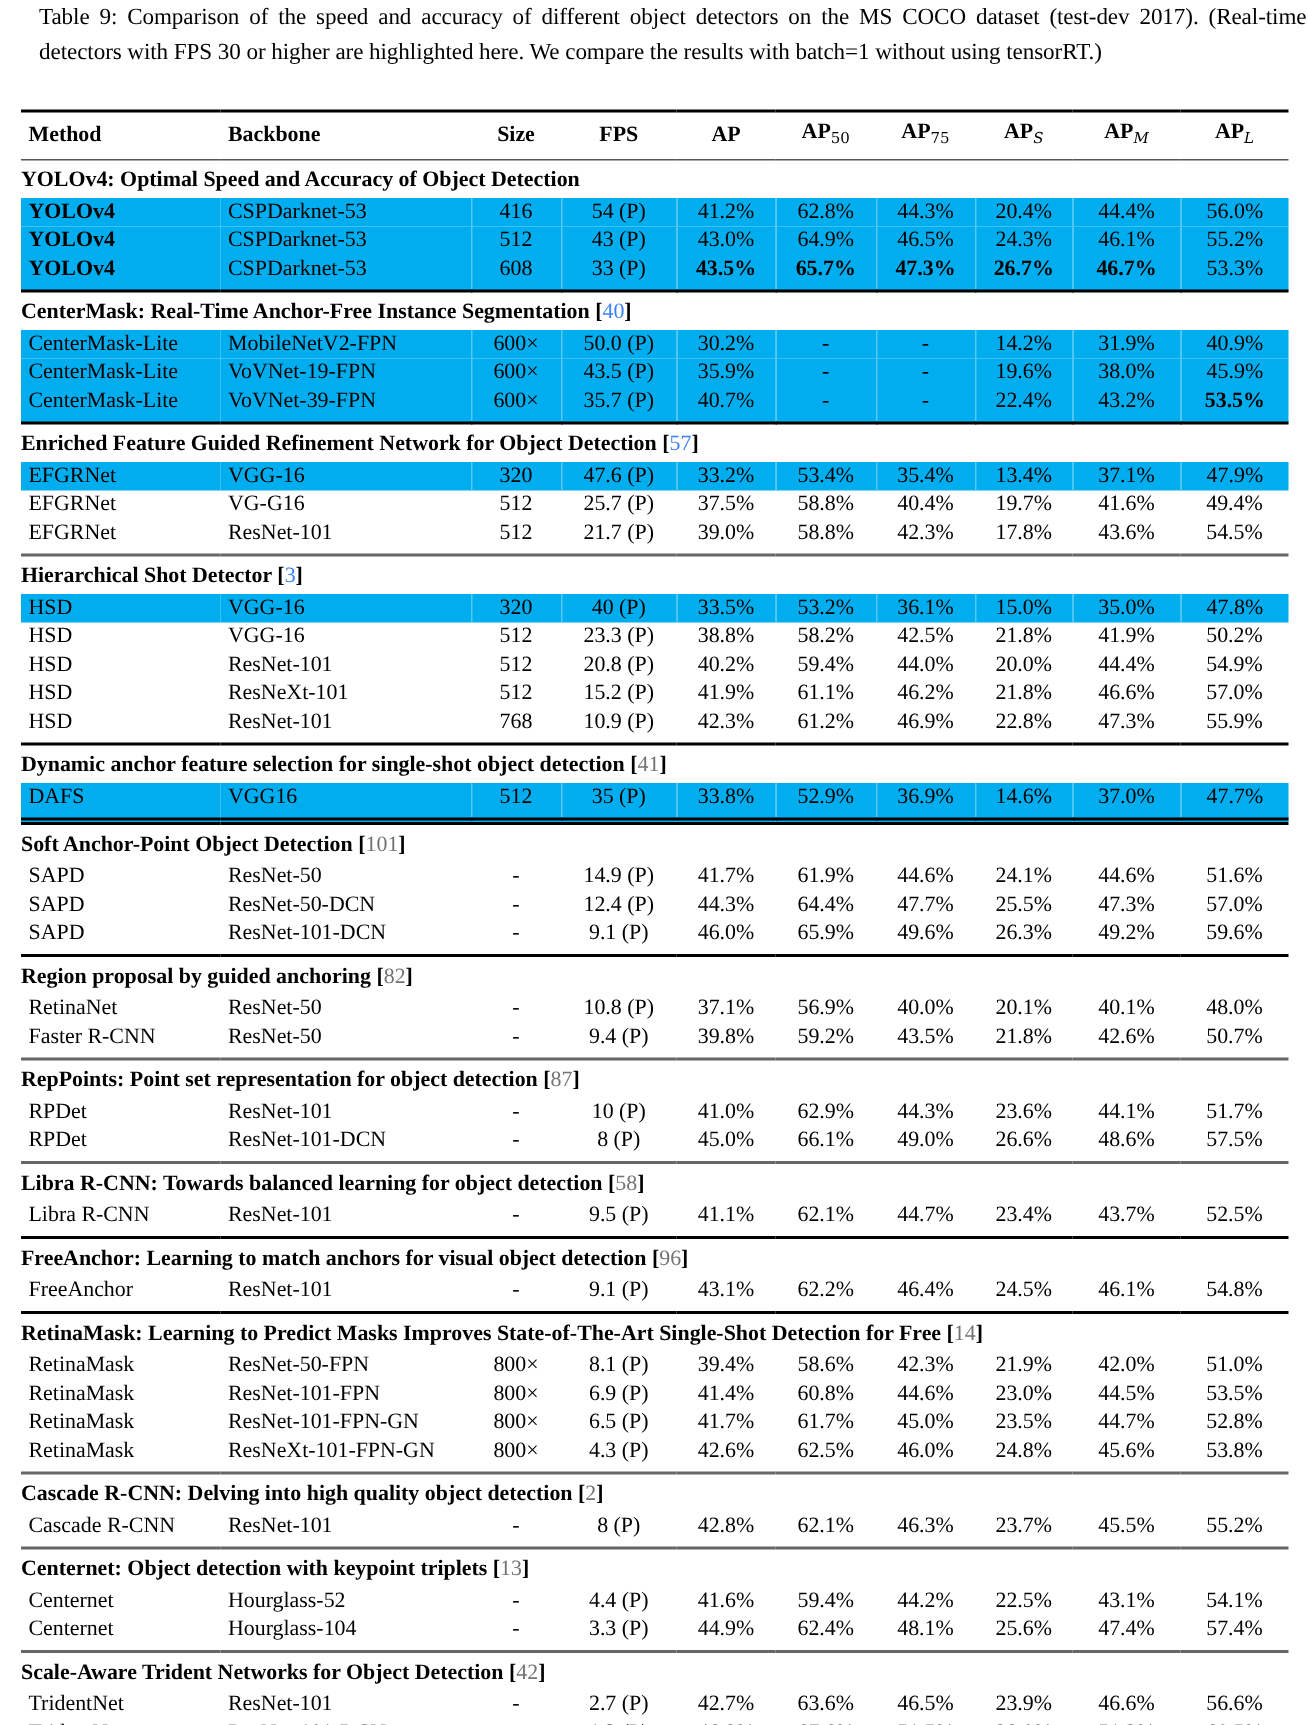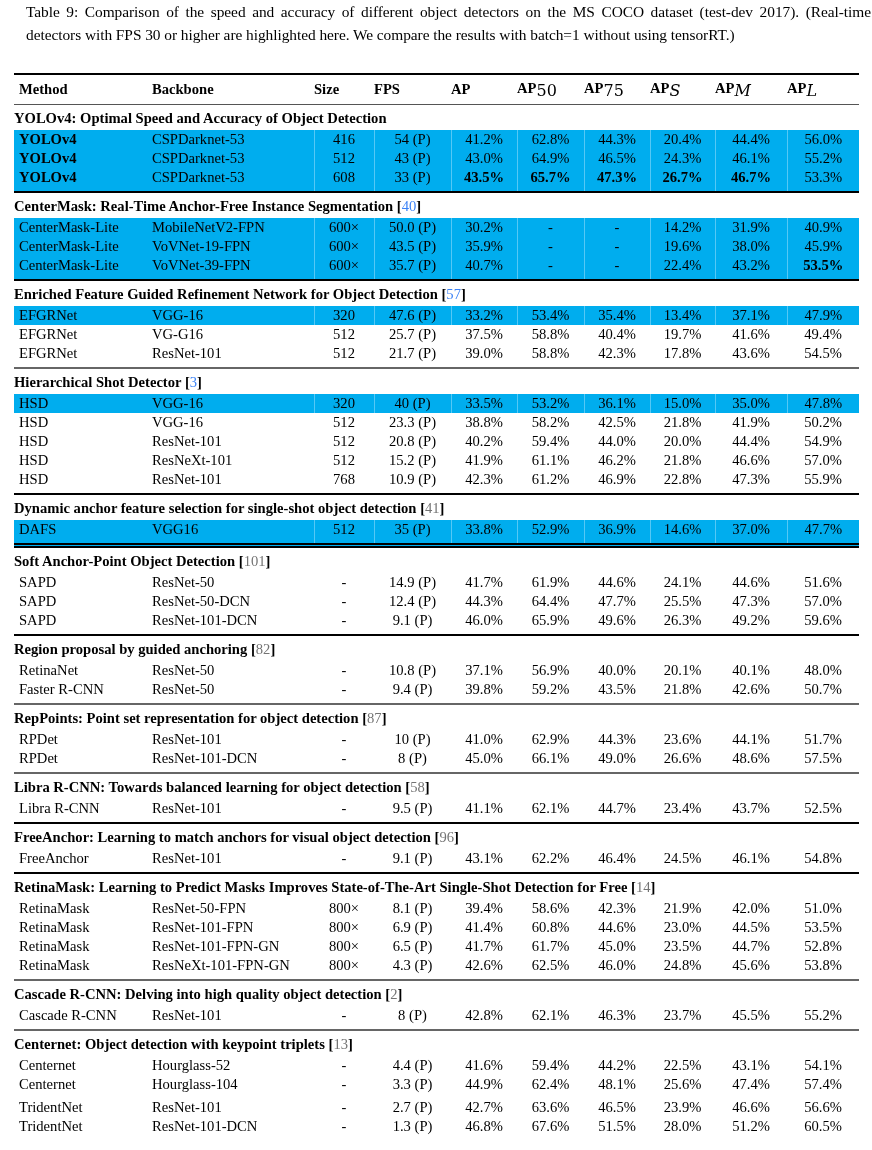--- a/index.html
+++ b/index.html
@@ -1,36 +1,36 @@
 <!DOCTYPE html>
 <html><head>
 <meta charset="utf-8">
 <style>
   html, body { margin:0; padding:0; background:#ffffff; }
   body { width:872px; height:1150px; overflow:hidden; font-family:"Liberation Serif", "DejaVu Serif", serif; color:#000; }
   .page { position:relative; width:872px; }
   .caption { position:absolute; left:26px; top:1px; width:845px; font-size:15.4px; line-height:22.5px; text-align:justify; text-align-last:left; letter-spacing:-0.05px; }
   table { position:absolute; left:14px; top:73px; width:845px; border-collapse:collapse; font-size:14.6px; table-layout:fixed; }
   td, th { padding:0; height:19px; line-height:19px; white-space:nowrap; }
-  th { font-weight:bold; height:27px; line-height:27px; text-align:left; }
+  th { font-weight:bold; height:27px; line-height:27px; text-align:center; }
   th.l, td.l { text-align:left; padding-left:5px; }
   td.c { text-align:center; }
   thead tr th { border-top:2.5px solid #000; border-bottom:1.5px solid #555;margin-top:40px; }
   tr.sec td { text-align:left; font-weight:bold; height:23px; line-height:24px; padding-top:1px; }
   tr.sec.first td { border-top:1.5px solid #555; }
   tr.sec.thick td { border-top:2px solid #000; }
   tr.sec.gray td { border-top:2px solid #666; }
   tr.sec.double td { border-top:5px double #000; }
   tr.hl td { background:#00adee; }
   tr.hl td.sep { border-left:1px solid #55c8f5; }
   tr.last td { padding-bottom:4px; }
   .ref { color:#737373; font-weight:normal; }
   .ref.b { font-weight:normal; color:#3b82f6; }
   .bold { font-weight:bold; }
-  sub { font-size:16px; vertical-align:-3px; font-weight:normal; font-family:"DejaVu Serif", serif; }
+  sub { font-size:10px; vertical-align:-3px; font-weight:normal; font-family:"DejaVu Serif", serif; }
   sub.it { font-style:italic; }
 </style>
 </head>
 <body>
 
 <div class="page">
   <div class="caption">Table 9: Comparison of the speed and accuracy of different object detectors on the MS COCO dataset (test-dev 2017). (Real-time detectors with FPS 30 or higher are highlighted here. We compare the results with batch=1 without using tensorRT.)</div>
 
   <table>
     <colgroup>
@@ -464,20 +464,23 @@
           <td class="l">Hourglass-104</td>
           <td class="c sep">-</td>
           <td class="c sep">3.3 (P)</td>
           <td class="c sep">44.9%</td>
           <td class="c sep">62.4%</td>
           <td class="c sep">48.1%</td>
           <td class="c sep">25.6%</td>
           <td class="c sep">47.4%</td>
           <td class="c sep">57.4%</td>
         </tr>
+        <tr class="sec gray">
+          <td colspan="10"><span>Scale-Aware Trident Networks for Object Detection</span><span class="ref-bracket"> [</span><span class="ref">42</span><span>]</span></td>
+        </tr>
         <tr class="">
           <td class="l">TridentNet</td>
           <td class="l">ResNet-101</td>
           <td class="c sep">-</td>
           <td class="c sep">2.7 (P)</td>
           <td class="c sep">42.7%</td>
           <td class="c sep">63.6%</td>
           <td class="c sep">46.5%</td>
           <td class="c sep">23.9%</td>
           <td class="c sep">46.6%</td>

